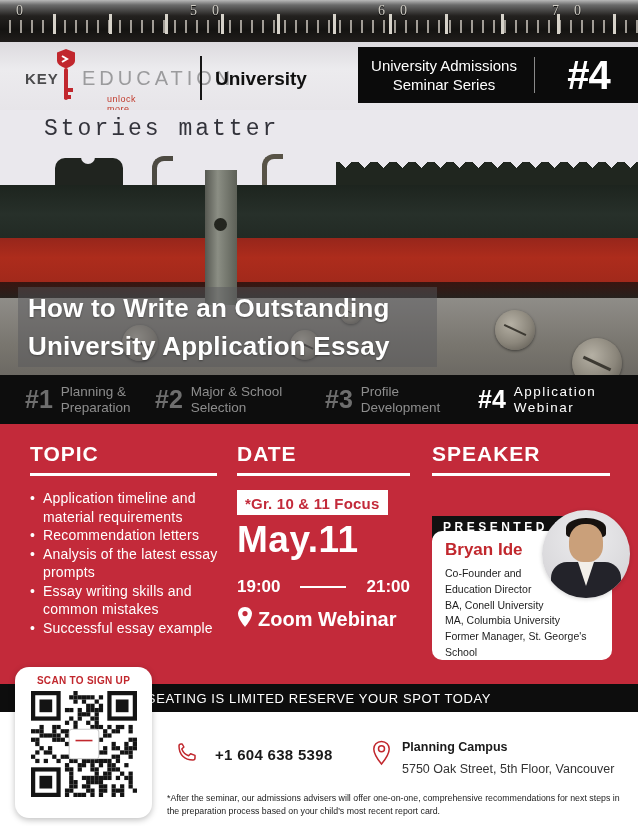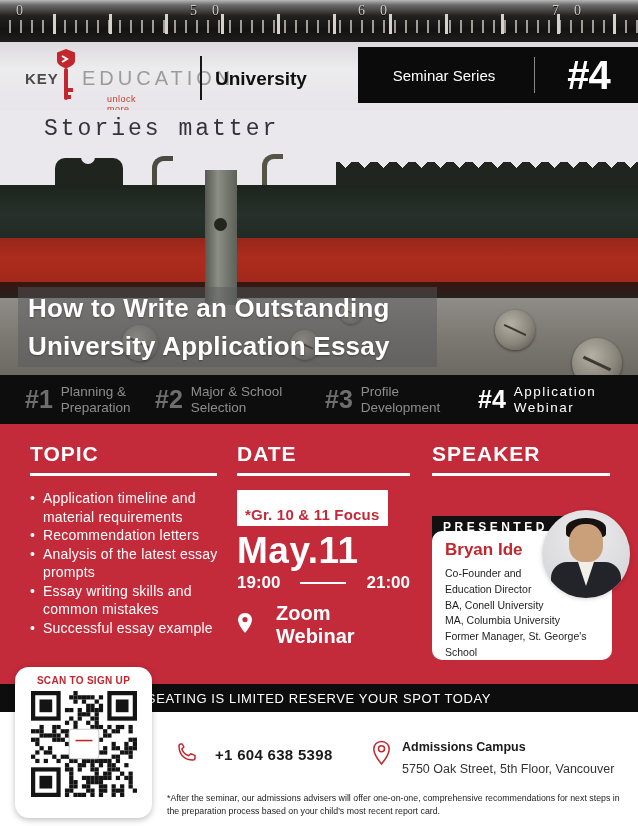--- a/index.html
+++ b/index.html
@@ -20,21 +20,21 @@
     opacity:.85;
   }
   .ruler .ticks-major{
     position:absolute; left:0; right:0; top:14px; height:20px;
     background:repeating-linear-gradient(90deg, transparent 0 53px, #d6d2c9 53px 56px);
   }
   .ruler .num{
     position:absolute; top:3px; color:#cfccc4; font-family:"Liberation Serif", serif;
     font-size:14px; letter-spacing:15px; text-shadow:0 1px 1px #000;
   }
-  .num-0{left:16px;} .num-50{left:190px;} .num-60{left:358px;} .num-70{left:552px;}
+  .num-0{left:16px;} .num-50{left:190px;} .num-60{left:378px;} .num-70{left:552px;}
   
   .header{
     position:relative; height:68px;
     background:linear-gradient(#dcdade, #ecebee 40%, #e7e5e9);
   }
   .brand{position:absolute; left:25px; top:10px; height:56px;}
   .brand-key{
     position:absolute; left:0; top:18px; font-size:15px; font-weight:bold;
     color:#4b4b4d; letter-spacing:1px;
   }
@@ -142,27 +142,27 @@
   .col-underline{height:3px; background:#fff; margin-top:7px;}
   .u-topic{width:187px;} .u-date{width:173px;} .u-speaker{width:178px;}
   .topic-list{margin:13px 0 0 0; padding:0; list-style:none;}
   .topic-list li{
     position:relative; padding-left:13px; font-size:14px; line-height:18.5px;
     letter-spacing:.2px;
   }
   .topic-list li::before{content:"•"; position:absolute; left:0; top:0;}
   .focus-box{
     display:inline-block; margin-top:14px; background:#fff; color:#c32a3a;
-    font-size:15px; font-weight:800; padding:16px 8px 3px 8px; letter-spacing:.2px;
+    font-size:15px; font-weight:800; padding:5px 8px 3px 8px; letter-spacing:.2px;
   }
   .date-day{margin-top:4px; font-size:37px; font-weight:800; letter-spacing:.5px;}
-  .date-time{display:flex; align-items:center; gap:20px; margin-top:1px;
+  .date-time{display:flex; align-items:center; gap:20px; margin-top:16px;
     font-size:17px; font-weight:bold;}
   .time-dash{width:46px; height:2px; background:#fff;}
-  .date-venue{display:flex; align-items:center; gap:23px; margin-top:9px;
+  .date-venue{display:flex; align-items:center; gap:5px; margin-top:9px;
     font-size:20px; font-weight:800;}
   .presented-ribbon{
     position:absolute; left:0; top:92px; background:#111; color:#fff;
     font-size:12px; letter-spacing:3.5px; padding:4px 9px 4px 11px; font-weight:bold;
   }
   .speaker-card{
     position:absolute; left:0; top:107px; width:180px; height:129px;
     background:#fff; border-radius:10px; box-sizing:border-box; padding:8px 0 3px 13px;
   }
   .speaker-name{color:#c1272d; font-size:17px; font-weight:800; margin-top:1px;}
@@ -229,20 +229,21 @@
           <rect x="9" y="47" width="7" height="4" fill="#c1272d"></rect>
         </svg>
       </span>
       <span class="brand-education">EDUCATION</span>
       <span class="brand-tagline">unlock more doors</span>
       <span class="brand-divider"></span>
       <span class="brand-division">University</span>
     </div>
     <div class="badge">
       <div class="badge-text">
+        <div>University Admissions</div>
         <div>Seminar Series</div>
       </div>
       <div class="badge-divider"></div>
       <div class="badge-number">#4</div>
     </div>
   </div>
 
   <div class="photo">
     <div class="typed-text">Stories matter</div>
     <div class="clamp-left"></div>
@@ -371,21 +372,21 @@
       <span class="phone-number">+1 604 638 5398</span>
     </div>
     <div class="contact-campus">
       <span>
         <svg width="19" height="26" viewBox="0 0 19 26">
           <path d="M9.5 1.5 C4.7 1.5 1.8 5.2 1.8 8.9 C1.8 14.5 9.5 24 9.5 24 S17.2 14.5 17.2 8.9 C17.2 5.2 14.3 1.5 9.5 1.5 Z" fill="none" stroke="#c1272d" stroke-width="1.5"></path>
           <circle cx="9.5" cy="8.7" r="3" fill="none" stroke="#c1272d" stroke-width="1.5"></circle>
         </svg>
       </span>
       <span>
-        <div class="campus-name">Admissions Campus</div>
+        <div class="campus-name">Planning Campus</div>
         <div class="campus-address">5750 Oak Street, 5th Floor, Vancouver</div>
       </span>
     </div>
     <div class="footnote">*After the seminar, our admissions advisers will offer one-on-one, comprehensive recommendations for next steps in the preparation process based on your child's most recent report card.</div>
   </div>
 
   <div class="qr-card">
     <div class="qr-title">SCAN TO SIGN UP</div>
     <svg id="qr" class="qr-svg" width="106" height="106" viewBox="0 0 100 100">
         <rect x="40" y="0" width="4" height="4" fill="#141414"></rect>

